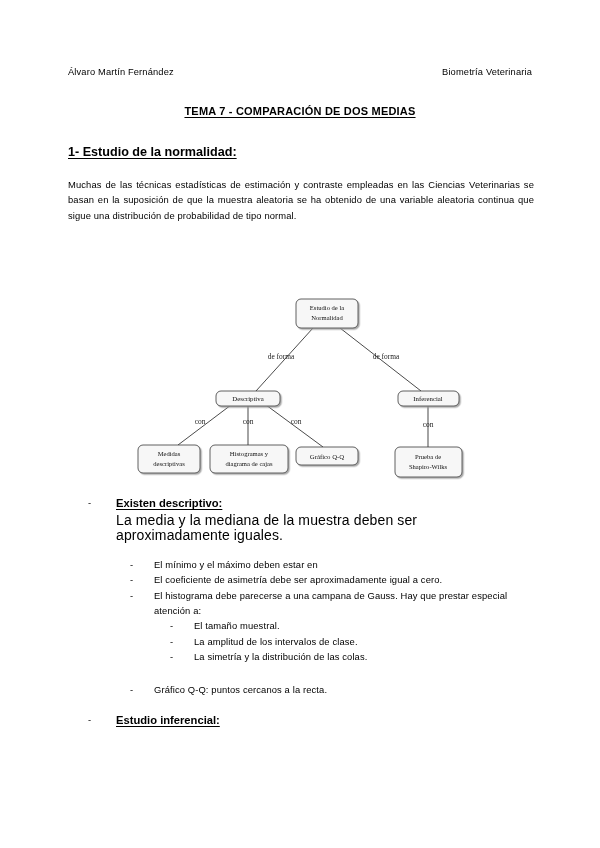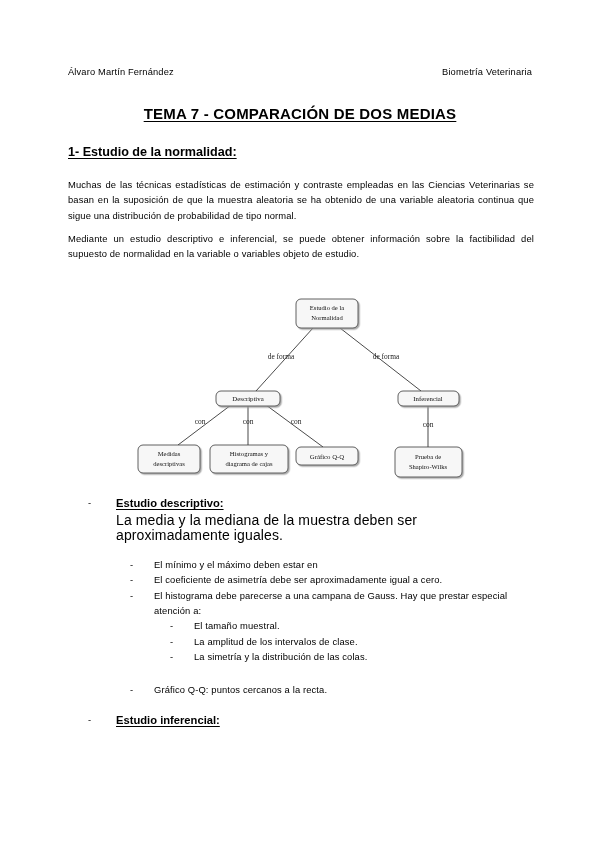--- a/index.html
+++ b/index.html
@@ -37,21 +37,21 @@
   }
   .header-left, .header-right { white-space: nowrap; }
 
   
   .doc-title {
     position: absolute;
     left: 0;
     top: 70px;
     width: 600px;
     text-align: center;
-    font-size: 15px;
+    font-size: 11px;
     font-weight: bold;
     letter-spacing: 0.2px;
   }
   .doc-title span {
     text-decoration: underline;
     text-underline-offset: 2px;
   }
 
   
   .sec-heading {
@@ -160,21 +160,20 @@
 
   <div class="doc-title">
     <span>TEMA 7 - COMPARACIÓN DE DOS MEDIAS</span>
   </div>
 
   <div class="sec-heading" id="sec1">
     <span>1- Estudio de la normalidad:</span>
   </div>
 
   <div class="para" id="para1">Muchas de las técnicas estadísticas de estimación y contraste empleadas en las Ciencias Veterinarias se basan en la suposición de que la muestra aleatoria se ha obtenido de una variable aleatoria continua que sigue una distribución de probabilidad de tipo normal.</div>
-  <div class="para" id="para2">Mediante un estudio descriptivo e inferencial, se puede obtener información sobre la factibilidad del supuesto de normalidad en la variable o variables objeto de estudio.</div>
 
   <div class="diagram">
     <svg width="390" height="196" viewBox="0 0 390 196" xmlns="http://www.w3.org/2000/svg">
       <defs>
         <filter id="sh" x="-30%" y="-30%" width="180%" height="180%">
           <feDropShadow dx="1.4" dy="1.4" stdDeviation="0.7" flood-color="#999999" flood-opacity="0.85"></feDropShadow>
         </filter>
       </defs>
 
       <g stroke="#2b2b2b" stroke-width="0.85" fill="none">
@@ -234,21 +233,21 @@
         <text x="320" y="172" font-family="Liberation Serif, serif" font-size="6.6" fill="#111" text-anchor="middle">Shapiro-Wilks</text>
       </g>
     </svg>
   </div>
 
   <div class="outline">
 
     <div class="lvl1">
       <span class="dash">-</span>
       <div class="lvl1-title">
-        <span>Estudio descriptivo:</span>
+        <span>Existen descriptivo:</span>
       </div>
       <div class="lvl1-body">La media y la mediana de la muestra deben ser aproximadamente iguales.</div>
 
       <div class="spacer-md"></div>
 
       <div class="lvl2">
         <span class="dash">-</span>
         <span>El mínimo y el máximo deben estar en</span>
       </div>
       <div class="lvl2">

